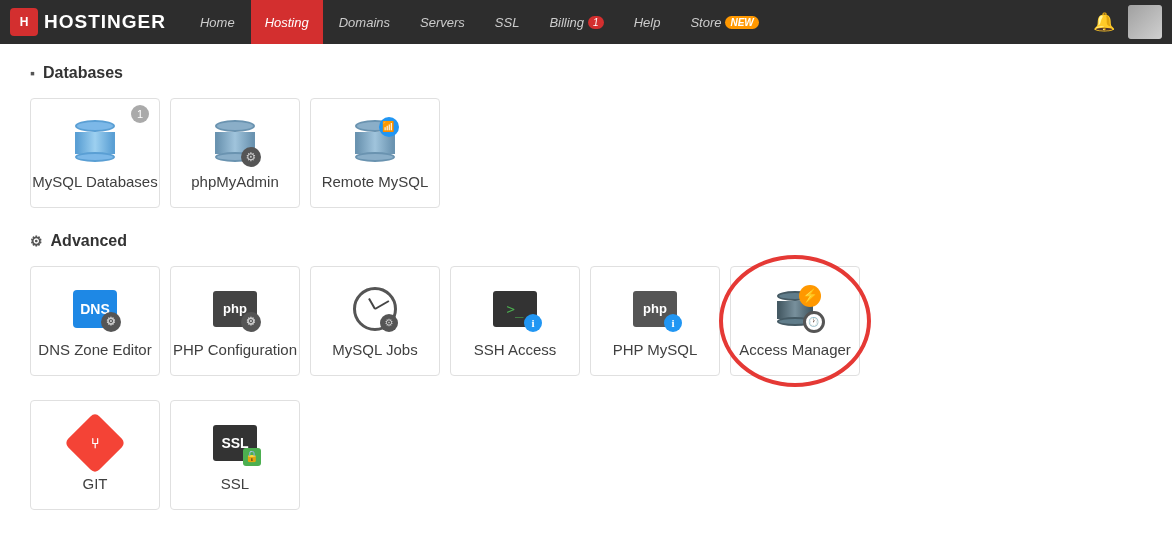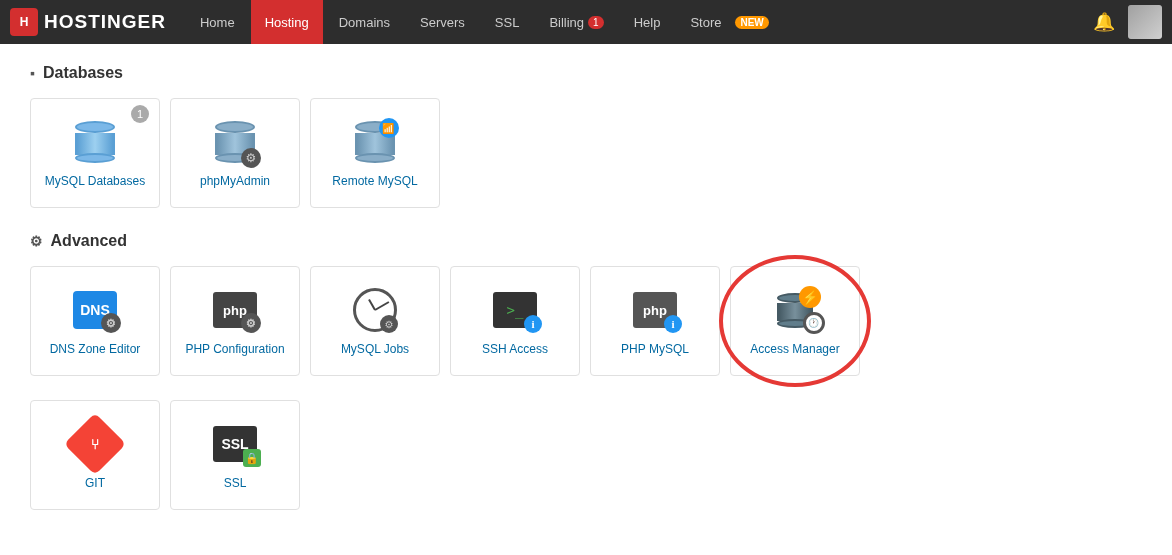--- a/index.html
+++ b/index.html
@@ -31,20 +31,21 @@
       font-size: 19px;
       font-weight: bold;
       letter-spacing: 1px;
       text-transform: uppercase;
     }
     .nav-items {
       display: flex;
       align-items: center;
       flex: 1;
       gap: 2px;
+      font-style: italic;
     }
     .nav-item {
       color: #ccc;
       font-size: 13px;
       padding: 0 14px;
       height: 44px;
       display: flex;
       align-items: center;
       cursor: pointer;
       text-decoration: none;
@@ -61,21 +62,21 @@
       font-size: 10px;
       padding: 1px 5px;
       margin-left: 4px;
     }
     .nav-badge-new {
       background: #ff9800;
       color: white;
       border-radius: 10px;
       font-size: 10px;
       padding: 1px 5px;
-      margin-left: 14px;
+      margin-left: 4px;
       text-transform: uppercase;
       font-weight: bold;
     }
     .nav-right {
       display: flex;
       align-items: center;
       gap: 12px;
     }
     .bell-icon {
       color: #aaa;
@@ -137,22 +138,22 @@
       flex-direction: column;
       align-items: center;
       justify-content: center;
       gap: 8px;
       cursor: pointer;
       position: relative;
       transition: box-shadow 0.2s;
     }
 
     .card-label {
-      font-size: 12px;
-      color: #0369a1;
+      font-size: 15px;
+      color: #404040;
       text-align: center;
     }
 
     .card-badge {
       position: absolute;
       top: 6px;
       right: 10px;
       background: #aaa;
       color: white;
       border-radius: 50%;

